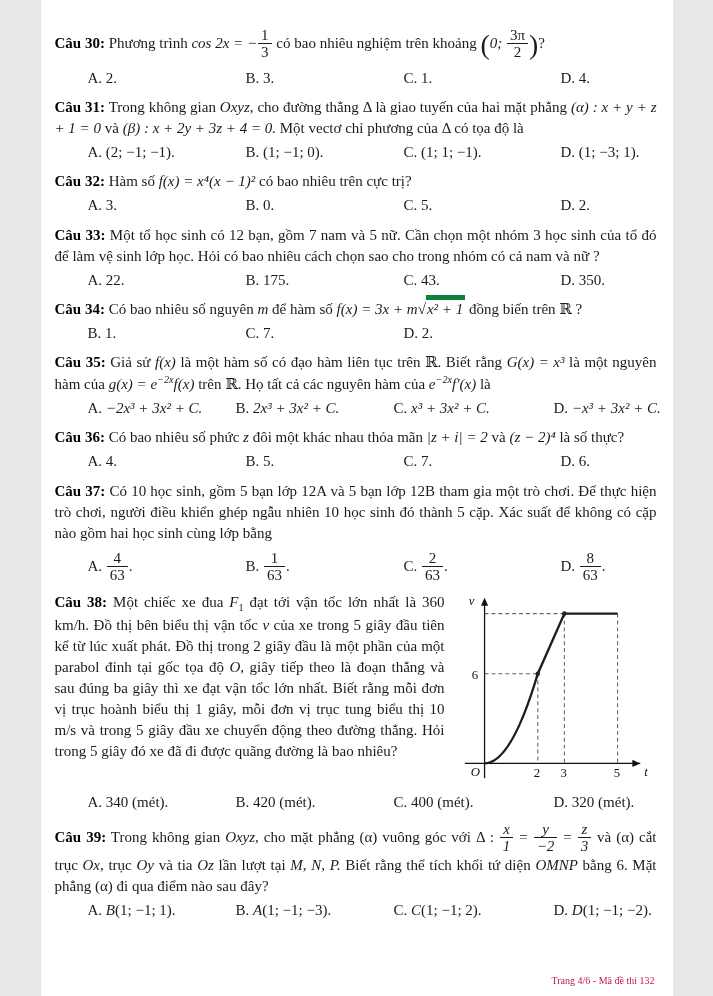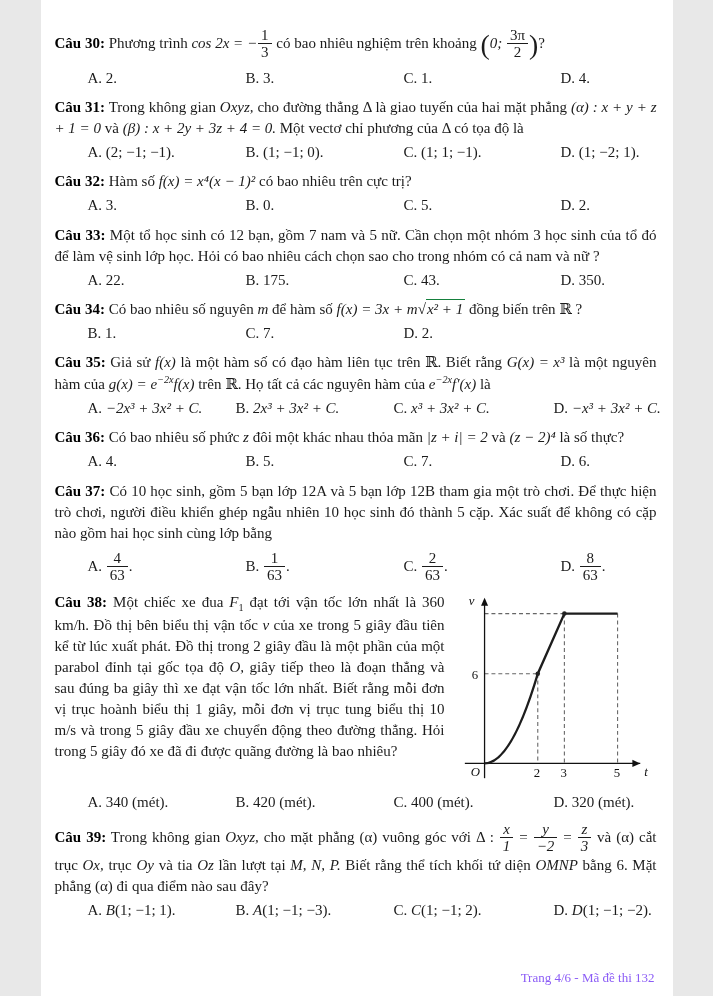--- a/index.html
+++ b/index.html
@@ -22,40 +22,40 @@
   sup{font-size:0.68em;}
   sub{font-size:0.68em;}
   
   .frac{display:inline-block;vertical-align:-0.62em;text-align:center;line-height:1.08;padding:0 1px;}
   .frac .fn{display:block;padding:0 3px;}
   .frac .fd{display:block;border-top:1px solid #1b1b1b;padding:0 3px;}
   .bigp{font-size:1.85em;vertical-align:-0.22em;font-weight:400;}
   
   .sqrt{white-space:nowrap;}
   .sqrt .rad{font-style:normal;}
-  .sqrt .rin{border-top:1px solid #15803d;padding:1px 2px 0 1px;font-style:italic;}
+  .sqrt .rin{border-top:5px solid #15803d;padding:1px 2px 0 1px;font-style:italic;}
   
   .opts{display:grid;grid-template-columns:158px 158px 157px 1fr;margin:3px 0 0 33px;align-items:center;}
   .opt{white-space:nowrap;line-height:1.35;}
   .okey{font-style:normal;}
   .oval{font-style:normal;}
   .oval.math{font-style:italic;}
   .opts-frac{margin-top:6px;margin-bottom:4px;}
   
   .q38wrap::after{content:"";display:block;clear:both;}
   .graph{float:right;width:202px;height:202px;margin:-4px 0 2px 10px;}
   .graph .axis{stroke:#111;stroke-width:1.3;fill:none;}
   .graph .curve{stroke:#1d1d1d;stroke-width:2.4;fill:none;}
   .graph .dash{stroke:#666;stroke-width:1.1;stroke-dasharray:4 3;fill:none;}
   .graph text{font-family:"Liberation Serif","DejaVu Serif",serif;font-size:13px;fill:#111;}
   .graph .it{font-style:italic;}
   .clear{clear:both;}
   .footer{
     position:absolute;right:18px;bottom:10px;
-    font-size:13px;color:#8b5cf6;margin-top:44px;
+    font-size:10px;color:#be185d;margin-top:44px;
   }
 </style>
 </head>
 <body>
 
 <div class="page">
 
   <div class="q">
     <p class="stem"><span class="qlabel">Câu 30:</span><span> Phương trình </span><span class="math">cos 2x = −</span><span class="frac"><span class="fn">1</span><span class="fd">3</span></span><span> có bao nhiêu nghiệm trên khoảng </span><span class="bigp">(</span><span class="math">0; </span><span class="frac"><span class="fn">3π</span><span class="fd">2</span></span><span class="bigp">)</span><span>?</span></p>
     <div class="opts">
@@ -65,21 +65,21 @@
       <span class="opt"><span class="okey">D.</span> <span class="oval">4.</span></span>
     </div>
   </div>
 
   <div class="q">
     <p class="stem"><span class="qlabel">Câu 31:</span><span> Trong không gian </span><span class="math">Oxyz,</span><span> cho đường thẳng Δ là giao tuyến của hai mặt phẳng </span><span class="math">(α) : x + y + z + 1 = 0</span><span> và </span><span class="math">(β) : x + 2y + 3z + 4 = 0.</span><span> Một vectơ chỉ phương của Δ có tọa độ là</span></p>
     <div class="opts">
       <span class="opt"><span class="okey">A.</span> <span class="oval">(2; −1; −1).</span></span>
       <span class="opt"><span class="okey">B.</span> <span class="oval">(1; −1; 0).</span></span>
       <span class="opt"><span class="okey">C.</span> <span class="oval">(1; 1; −1).</span></span>
-      <span class="opt"><span class="okey">D.</span> <span class="oval">(1; −2; 1).</span></span>
+      <span class="opt"><span class="okey">D.</span> <span class="oval">(1; −3; 1).</span></span>
     </div>
   </div>
 
   <div class="q">
     <p class="stem"><span class="qlabel">Câu 32:</span><span> Hàm số </span><span class="math">f(x) = x⁴(x − 1)²</span><span> có bao nhiêu trên cực trị?</span></p>
     <div class="opts">
       <span class="opt"><span class="okey">A.</span> <span class="oval">3.</span></span>
       <span class="opt"><span class="okey">B.</span> <span class="oval">0.</span></span>
       <span class="opt"><span class="okey">C.</span> <span class="oval">5.</span></span>
       <span class="opt"><span class="okey">D.</span> <span class="oval">2.</span></span>

